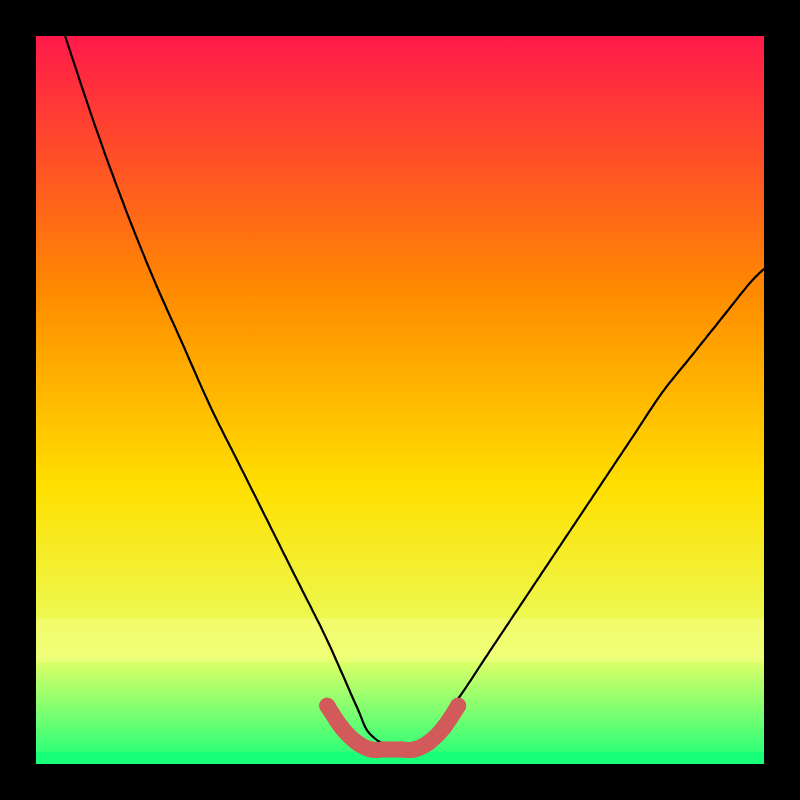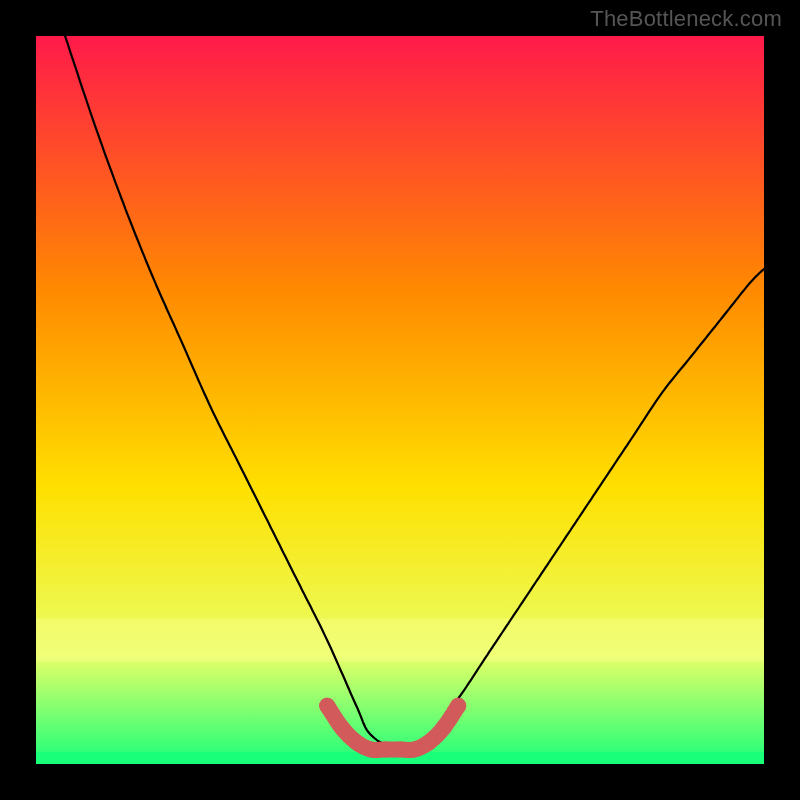--- a/index.html
+++ b/index.html
@@ -41,21 +41,20 @@
     position: absolute;
     top: 0;
     left: 0;
   }
 </style>
 </head>
 <body>
 
 <div class="frame">
 
-  <div class="watermark">TheBottleneck.com</div>
 
   <div class="plot-area">
     <svg id="chart-svg" width="728" height="728" viewBox="0 0 728 728">
         <defs>
           <linearGradient id="bg" x1="0" y1="0" x2="0" y2="1">
             <stop offset="0%" stop-color="#ff1a4a"></stop>
             <stop offset="35%" stop-color="#ff8a00"></stop>
             <stop offset="62%" stop-color="#ffe000"></stop>
             <stop offset="85%" stop-color="#e8ff66"></stop>
             <stop offset="100%" stop-color="#1aff7a"></stop>

